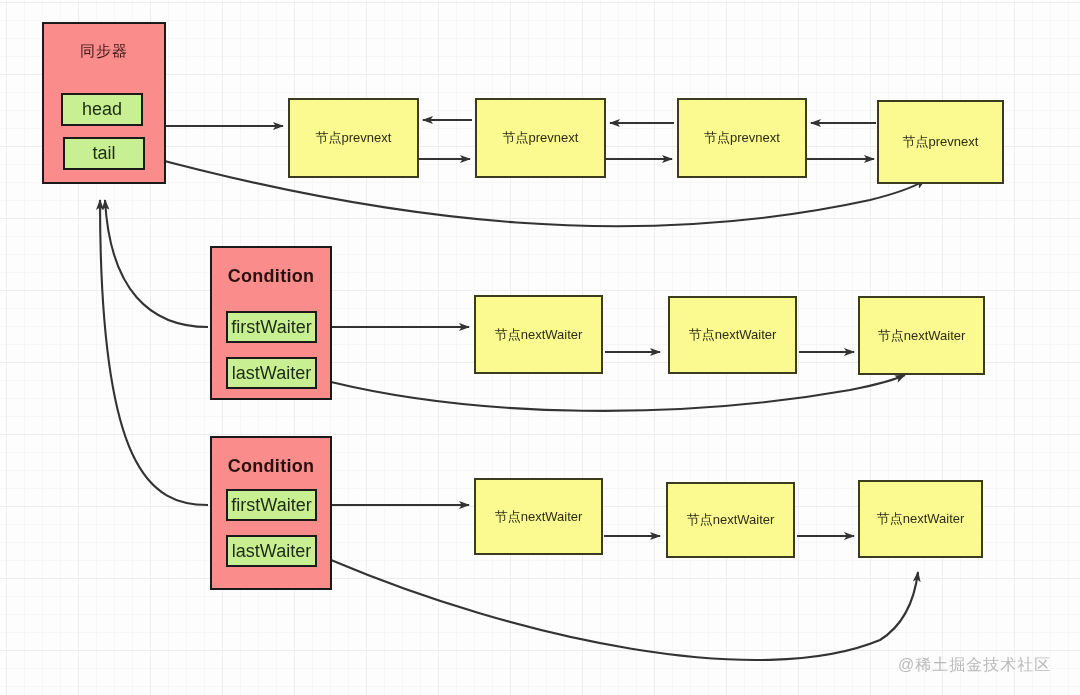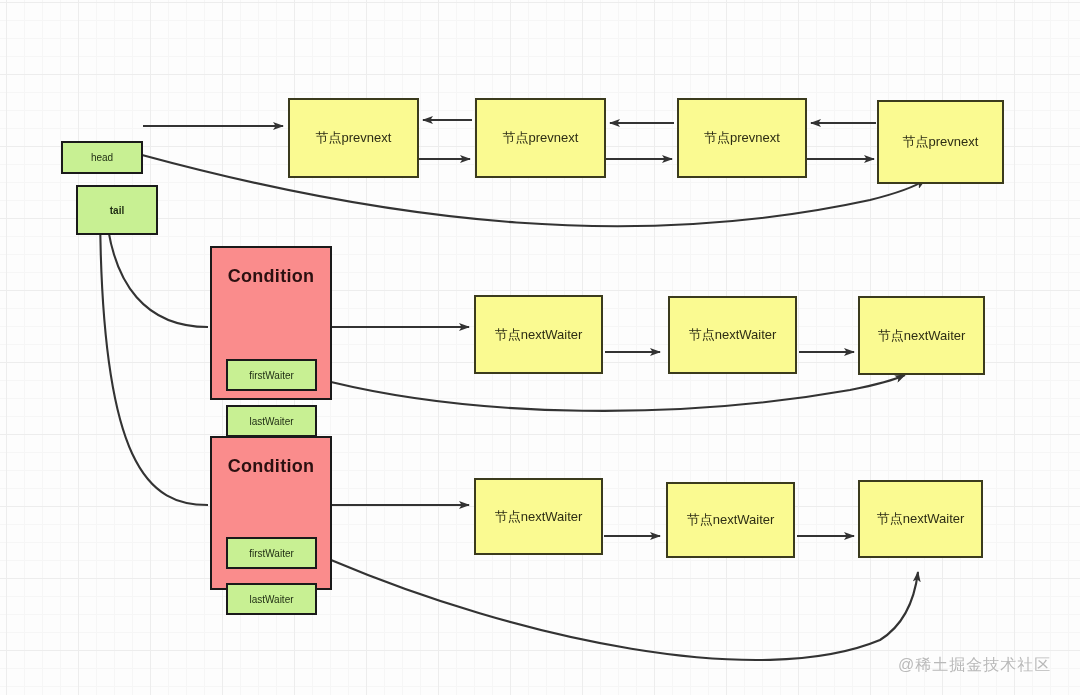--- a/index.html
+++ b/index.html
@@ -56,22 +56,21 @@
   }
   .field {
     position: absolute;
     box-sizing: border-box;
     background: #c8f093;
     border: 2px solid #1a1a1a;
     display: flex;
     align-items: center;
     justify-content: center;
     color: #1d2b12;
-    font-size: 10px;
-    margin-top: 48px;
+    font-size: 18px;
   }
   .node {
     position: absolute;
     box-sizing: border-box;
     background: #fafa91;
     border: 2px solid #3b3b1d;
     display: flex;
     flex-direction: row;
     align-items: center;
     justify-content: center;
@@ -128,24 +127,27 @@
     <path d="M604,536 L660,536" stroke="#333333" stroke-width="2.1" fill="none" marker-end="url(#arrow)"></path>
     <path d="M797,536 L854,536" stroke="#333333" stroke-width="2.1" fill="none" marker-end="url(#arrow)"></path>
 
     <path d="M331,560 C520,640 760,690 880,640 Q912,620 918,572" stroke="#333333" stroke-width="2.1" fill="none" marker-end="url(#arrow)"></path>
 
     <path d="M208,327 C150,327 110,290 105,200" stroke="#333333" stroke-width="2.1" fill="none" marker-end="url(#arrow)"></path>
 
     <path d="M208,505 C150,505 100,470 100,200" stroke="#333333" stroke-width="2.1" fill="none" marker-end="url(#arrow)"></path>
   </svg>
 
+  <div class="box sync-box" style="left:42px; top:22px; width:124px; height:162px;">
+    <div class="sync-title">同步器</div>
+  </div>
   <div class="field" style="left:61px; top:93px; width:82px; height:33px;">
     <span>head</span>
   </div>
-  <div class="field" style="left:76px; top:137px; width:82px; height:50px;font-weight:bold;">
+  <div class="field" style="left:63px; top:137px; width:82px; height:33px;">
     <span>tail</span>
   </div>
 
   <div class="node" style="left:288px; top:98px; width:131px; height:80px;">
     <span class="ln">节点</span>
     <span class="ln">prev</span>
     <span class="ln">next</span>
   </div>
   <div class="node" style="left:475px; top:98px; width:131px; height:80px;">
     <span class="ln">节点</span>

